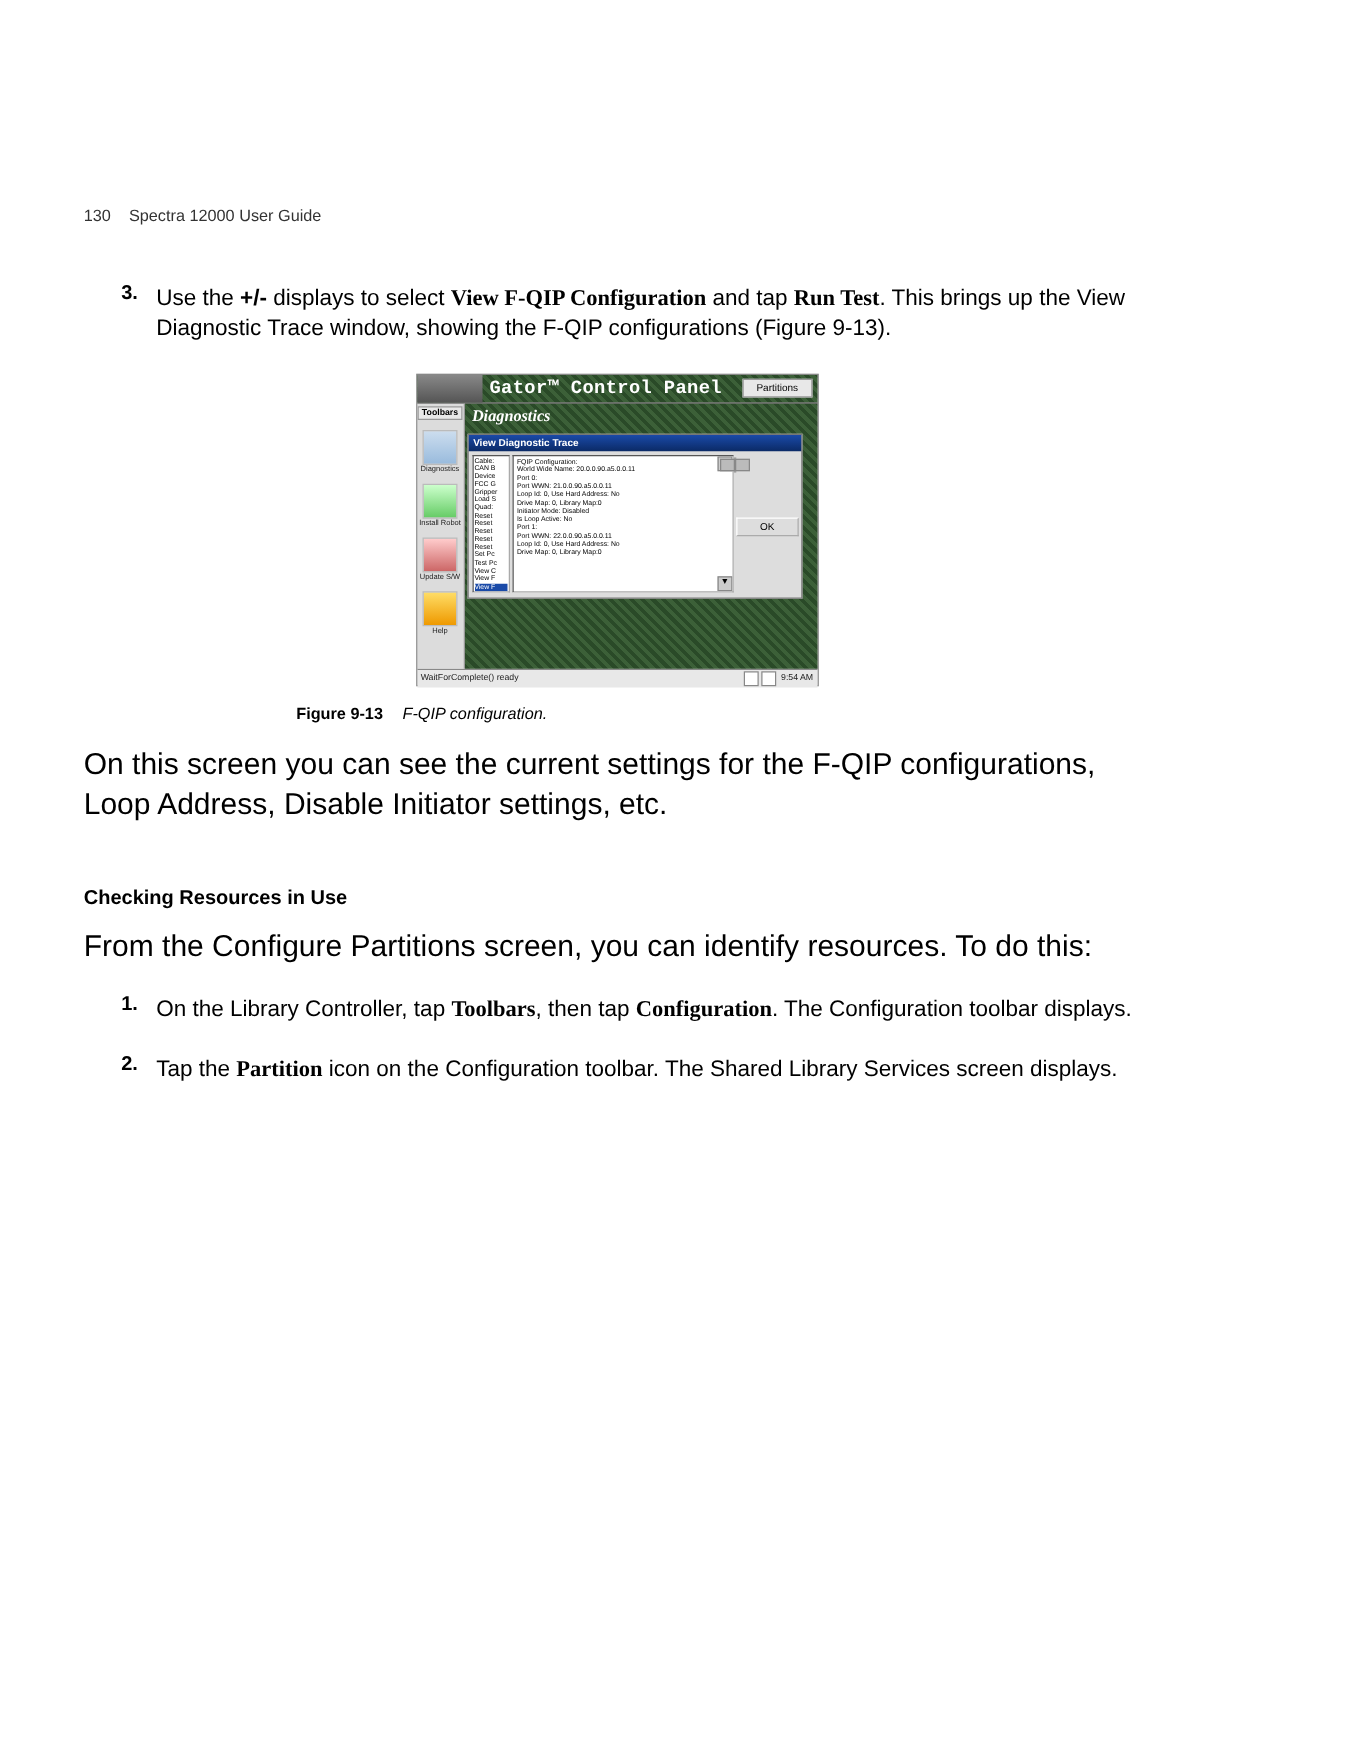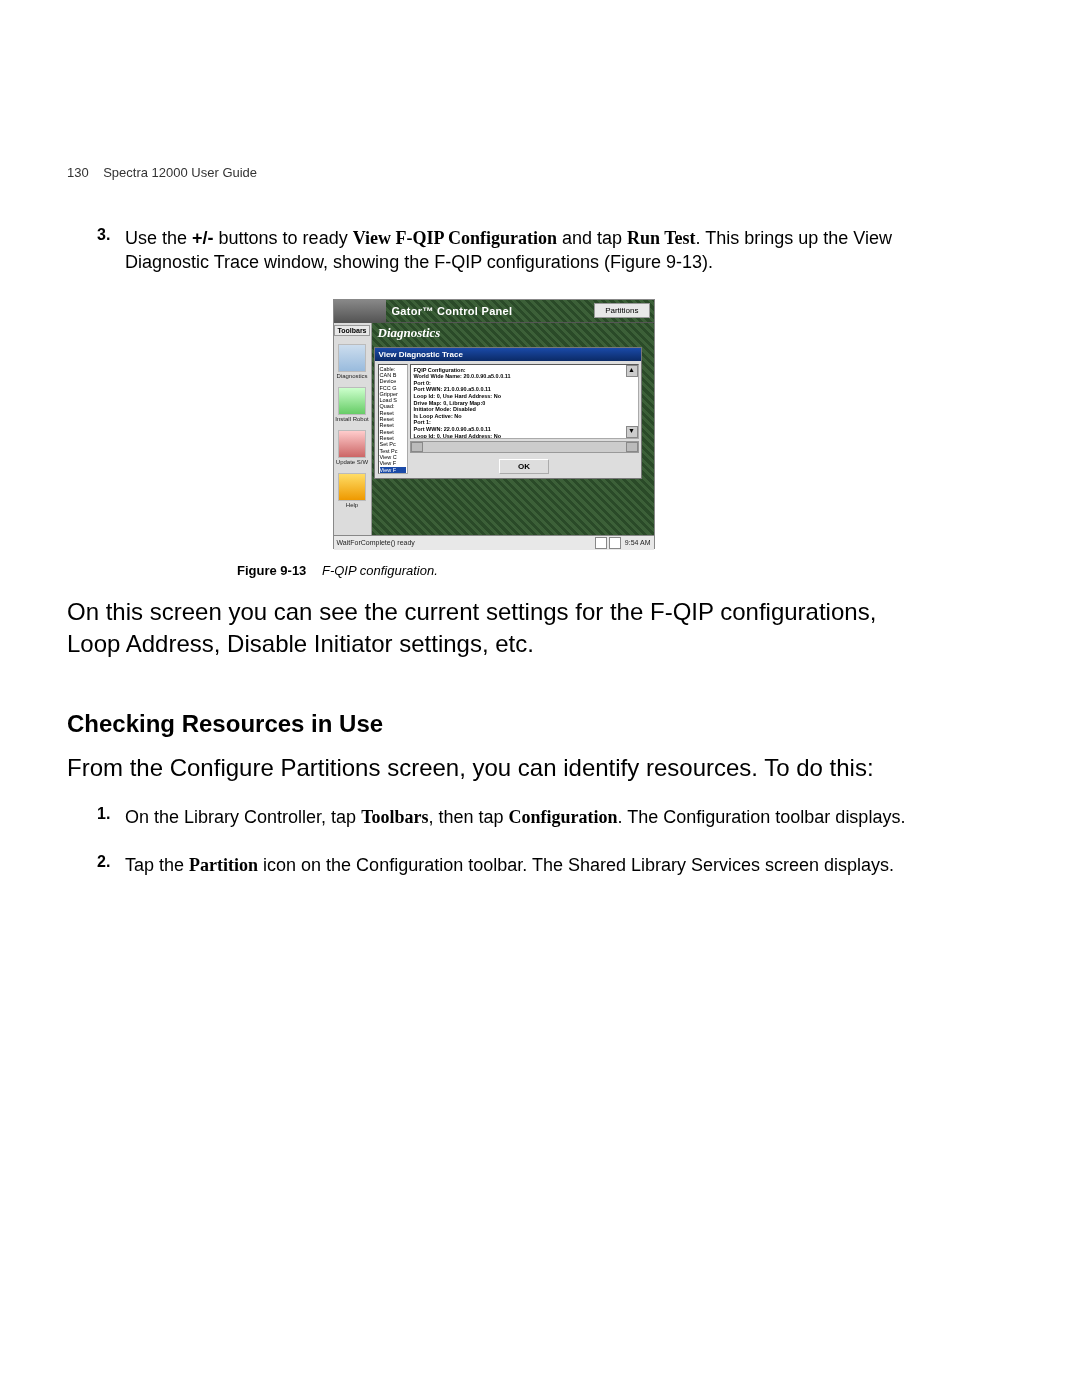--- a/index.html
+++ b/index.html
@@ -59,21 +59,21 @@
   }
   .figure-caption .fig-label {
     font-weight: bold;
     text-align: center;
   }
   .figure-caption .fig-text {
     font-style: italic;
     margin-left: 12px;
   }
   .section-heading {
-    font-size: 24px;
+    font-size: 16px;
     font-weight: bold;
     margin: 50px 0 14px 0;
   }
 
   
   .shot {
     width: 320px;
     height: 248px;
     margin: 0 auto;
     border: 1px solid #888;
@@ -90,24 +90,24 @@
     border-bottom: 1px solid #555;
   }
   .shot-titlebar .logo-area {
     width: 52px;
     height: 22px;
     background: linear-gradient(#888,#555);
   }
   .shot-titlebar .title-text {
     color: #fff;
     font-weight: bold;
-    font-size: 11px;
+    font-size: 15px;
     margin-left: 6px;
     flex: 1;
-    font-family: Liberation Sans, sans-serif;
+    font-family: Liberation Mono, monospace;
     letter-spacing: .3px;
   }
   .shot-titlebar .partitions {
     background: #e8e8e8;
     color: #000;
     font-size: 8px;
     font-weight: normal;
     padding: 2px 10px;
     margin-right: 4px;
     border: 1px solid #999;
@@ -200,21 +200,21 @@
     line-height:1.15;
     overflow:hidden;
     padding:1px;
     box-sizing:border-box;
     color:#000;
   }
   .ip-list div.sel { background:#1a4aa8; color:#fff; }
   .ip-right {
     flex:1;
     margin:3px 2px 3px 0;
-    display:flex; flex-direction:column;font-weight:bold;
+    display:flex; flex-direction:row;
   }
   .ip-trace {
     flex:1;
     background:#fff;
     border:1px inset #aaa;
     font-size:5.5px;
     line-height:1.2;
     padding:2px 3px;
     color:#000;
     position:relative;
@@ -261,21 +261,21 @@
 <div class="page">
 
   <div class="page-header">
     <span>130</span>&nbsp;&nbsp;&nbsp;
     <span>Spectra 12000 User Guide</span>
   </div>
 
   <div class="step-row">
     <div class="step-num">3.</div>
     <div class="step-text">
-      <span>Use the </span><span class="bold-sans">+/-</span><span> buttons to ready </span><span class="bold-ui">View F-QIP Configuration</span><span> and tap </span><span class="bold-ui">Run Test</span><span>. This brings up the View Diagnostic Trace window, showing the F-QIP configurations (Figure 9-13).</span>
+      <span>Use the </span><span class="bold-sans">+/-</span><span> displays to select </span><span class="bold-ui">View F-QIP Configuration</span><span> and tap </span><span class="bold-ui">Run Test</span><span>. This brings up the View Diagnostic Trace window, showing the F-QIP configurations (Figure 9-13).</span>
     </div>
   </div>
 
   <div class="figure-wrap">
     <div class="shot">
       <div class="shot-titlebar">
         <div class="logo-area"></div>
         <div class="title-text">Gator™ Control Panel</div>
         <div class="partitions">Partitions</div>
       </div>

